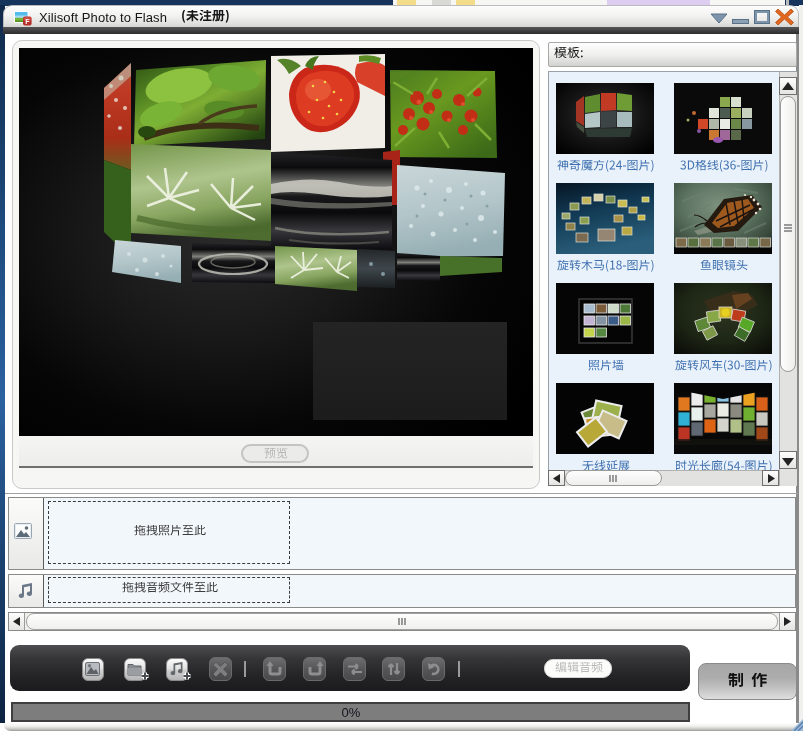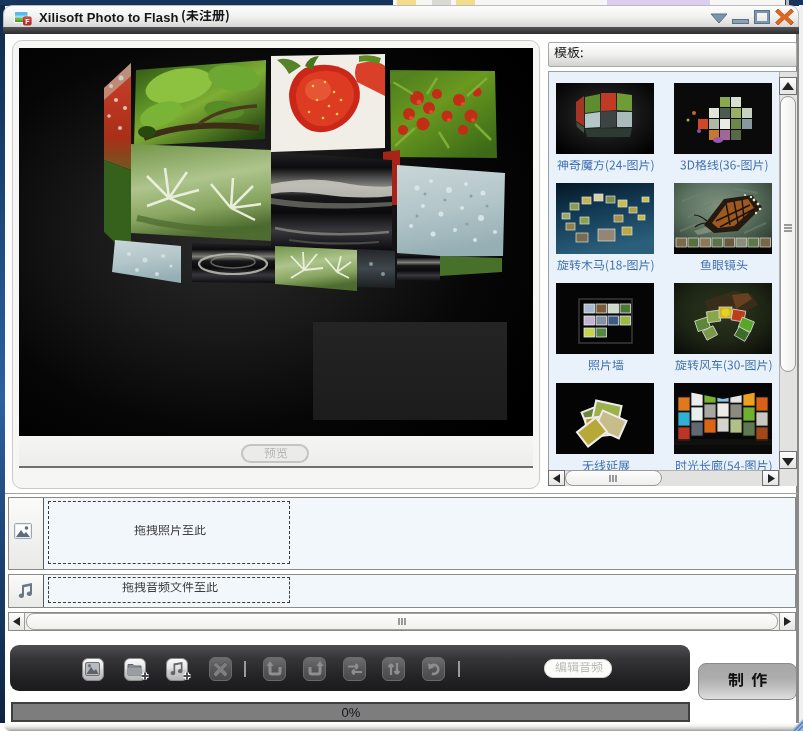--- a/index.html
+++ b/index.html
@@ -26,21 +26,21 @@
 <rect x="1" y="1" width="12.5" height="6" fill="#52bdea"></rect>
 <rect x="1" y="4.5" width="12.5" height="2.5" fill="#a5daf2"></rect>
 <rect x="1" y="6.8" width="12.5" height="4.2" fill="#74b83a"></rect>
 <rect x="1" y="9.5" width="12.5" height="1.5" fill="#559122"></rect>
 <g>
         <rect x="9" y="5.5" width="8.6" height="9" rx="2" fill="#b52f28"></rect>
 <rect x="9.6" y="6.1" width="7.4" height="3.6" rx="1.6" fill="#cf4b42"></rect>
 <text x="13.3" y="12.6" font-size="7" font-weight="bold" fill="#fff" text-anchor="middle" font-family="Liberation Sans">F</text>
       </g>
 </svg>
-<div class="a" style="left:39px;top:10px;font-size:13px;font-weight:bold;color:#161616;letter-spacing:0.1px">Xilisoft Photo to Flash</div>
+<div class="a" style="left:39px;top:10px;font-size:13px;font-weight:normal;color:#161616;letter-spacing:0.1px">Xilisoft Photo to Flash</div>
 <svg style="position:absolute;left:180px;top:10px" width="50.8" height="16" viewBox="0 0 50.8 16">
       <path transform="translate(1,10.1)" d="M3.1 2.6 4.2 2.1C3.1 0.2 2.7 -2 2.7 -4.1C2.7 -6.2 3.1 -8.4 4.2 -10.3L3.1 -10.8C1.8 -8.8 1.1 -6.7 1.1 -4.1C1.1 -1.5 1.8 0.6 3.1 2.6Z M10.6 -11V-9.1H6.6V-7.5H10.6V-5.9H5.6V-4.3H9.8C8.7 -2.9 6.9 -1.5 5.2 -0.8C5.6 -0.4 6.1 0.2 6.3 0.6C7.9 -0.2 9.4 -1.5 10.6 -2.9V1.2H12.2V-3C13.4 -1.5 14.9 -0.2 16.5 0.6C16.7 0.2 17.2 -0.4 17.6 -0.7C15.9 -1.5 14.1 -2.9 13 -4.3H17.3V-5.9H12.2V-7.5H16.3V-9.1H12.2V-11Z M19.1 -9.8C19.9 -9.3 21 -8.7 21.5 -8.3L22.4 -9.6C21.9 -10 20.7 -10.5 20 -10.9ZM18.4 -6.1C19.2 -5.7 20.3 -5.1 20.8 -4.7L21.7 -6C21.1 -6.4 20 -6.9 19.2 -7.3ZM18.7 0 20 1.1C20.8 -0.2 21.6 -1.7 22.3 -3.1L21.2 -4.1C20.4 -2.6 19.4 -1 18.7 0ZM25 -10.6C25.4 -10 25.7 -9.2 25.9 -8.6H22.5V-7.1H25.6V-4.8H23V-3.4H25.6V-0.7H22V0.8H30.5V-0.7H27.2V-3.4H29.7V-4.8H27.2V-7.1H30.2V-8.6H26.2L27.5 -9.1C27.3 -9.6 26.8 -10.5 26.4 -11.1Z M37.8 -10.2V-6H36.9V-10.2H32.7V-6H31.4V-4.5H32.7C32.6 -2.9 32.3 -1.1 31.3 0.2C31.6 0.4 32.2 1 32.4 1.3C33.6 -0.2 34 -2.5 34.2 -4.5H35.4V-0.5C35.4 -0.3 35.3 -0.3 35.1 -0.3C35 -0.3 34.4 -0.3 33.9 -0.3C34.1 0.1 34.3 0.7 34.4 1.1C35.2 1.1 35.9 1.1 36.3 0.8C36.5 0.7 36.7 0.5 36.8 0.3C37.1 0.5 37.6 1 37.8 1.2C38.8 -0.3 39.2 -2.5 39.3 -4.5H40.7V-0.6C40.7 -0.4 40.6 -0.3 40.5 -0.3C40.3 -0.3 39.7 -0.3 39.2 -0.3C39.4 0.1 39.6 0.7 39.7 1.1C40.6 1.1 41.2 1.1 41.7 0.8C42.1 0.6 42.2 0.2 42.2 -0.5V-4.5H43.5V-6H42.2V-10.2ZM34.2 -8.8H35.4V-6H34.2ZM36.9 -4.5H37.8C37.7 -3 37.5 -1.5 36.9 -0.3V-0.5ZM39.4 -6V-8.8H40.7V-6Z M45.8 2.6C47 0.6 47.7 -1.5 47.7 -4.1C47.7 -6.7 47 -8.8 45.8 -10.8L44.6 -10.3C45.7 -8.4 46.2 -6.2 46.2 -4.1C46.2 -2 45.7 0.2 44.6 2.1Z" fill="#161616"></path>
     </svg>
 <svg class="a" style="left:709px;top:12px" width="20" height="12" viewBox="0 0 20 12">
 <path d="M2 2 L18 2 L10 11 Z" fill="#7c95ad" stroke="#5a7084" stroke-width="1"></path>
     </svg>
 <div class="a" style="left:732px;top:19px;width:17px;height:5px;background:#8ba0b5;border:1px solid #5a7084"></div>
 <div class="a" style="left:754px;top:10px;width:16px;height:14px;border:3px solid #7c95ad;background:transparent;outline:1px solid #5a7084;outline-offset:-1px"></div>
 <svg class="a" style="left:775px;top:8px" width="19" height="18" viewBox="0 0 19 18">
 <path d="M3 1 L9.5 7 L16 1 L18.5 3.5 L12.5 9 L18.5 14.5 L16 17 L9.5 11 L3 17 L0.5 14.5 L6.5 9 L0.5 3.5 Z" fill="#e2661f" stroke="#b44f12" stroke-width="0.8"></path>

